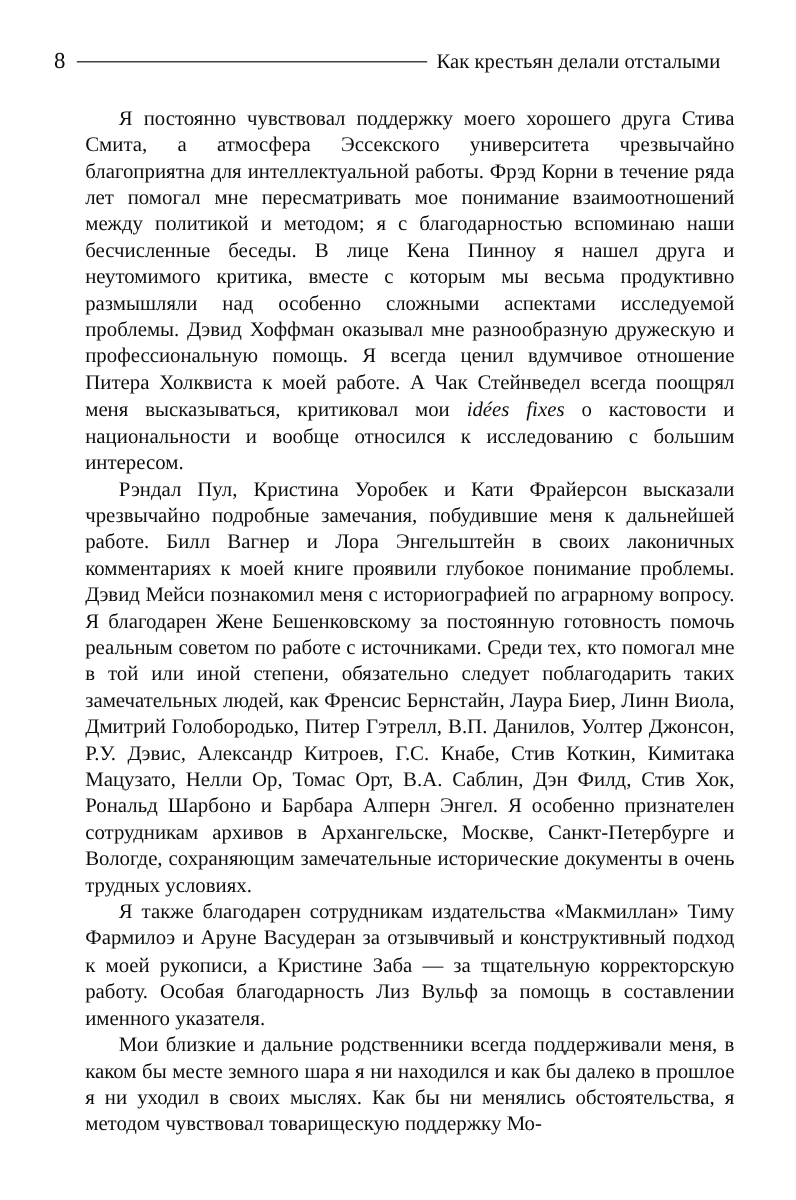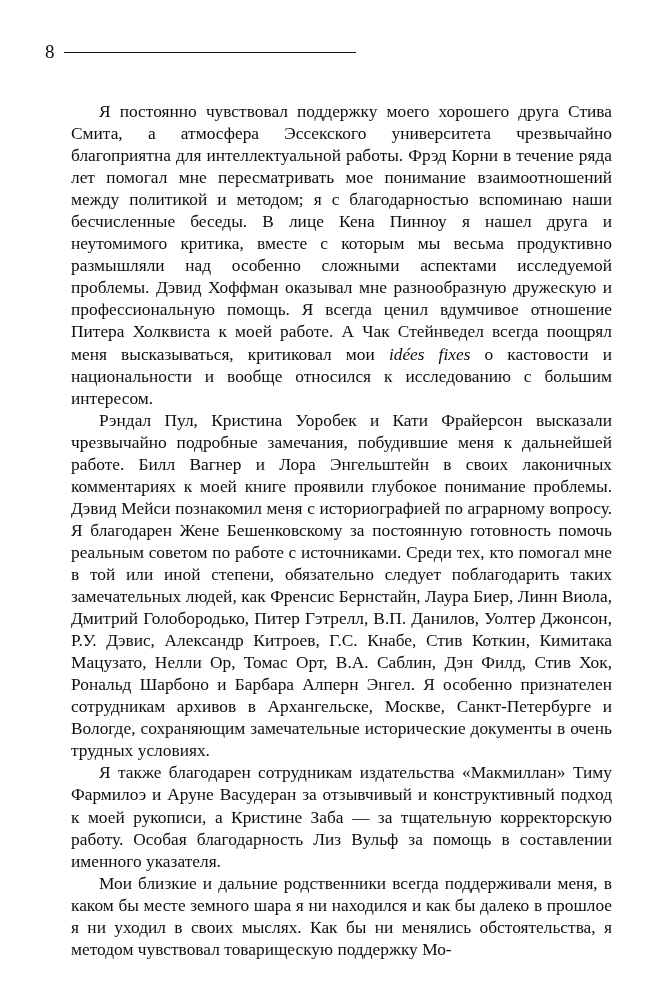--- a/index.html
+++ b/index.html
@@ -60,21 +60,20 @@
     letter-spacing: 0.05px;
     white-space: nowrap;
   }
 
   
   .text-body {
     position: absolute;
     left: 71px;
     top: 88px;
     width: 541px;
-    margin-top: 13px;
   }
   .para {
     margin: 0;
     font-size: 17.35px;
     line-height: 22.05px;
     text-align: justify;
     text-justify: inter-word;
     text-indent: 28px;
     hyphens: manual;
     letter-spacing: 0.005px;
@@ -89,20 +88,21 @@
   
 </style>
 </head>
 <body>
 
 <div class="page">
 
   <div class="page-header">
     <span class="folio">8</span>
     <span class="header-rule"></span>
+    <span class="running-title">Как крестьян делали отсталыми</span>
   </div>
 
   <div class="text-body">
 
     <p class="para"><span>Я постоянно чувствовал поддержку моего хорошего друга Стива Смита, а атмосфера Эссекского университета чрезвычайно благоприятна для интеллектуальной работы. Фрэд Корни в течение ряда лет помогал мне пересматривать мое понимание взаимоотношений между политикой и методом; я с благодарностью вспоминаю наши бесчисленные беседы. В лице Кена Пинноу я нашел друга и неутомимого критика, вместе с которым мы весьма продуктивно размышляли над особенно сложными аспектами исследуемой проблемы. Дэвид Хоффман оказывал мне разнообразную дружескую и профессиональную помощь. Я всегда ценил вдумчивое отношение Питера Холквиста к моей работе. А Чак Стейнведел всегда поощрял меня высказываться, критиковал мои </span><i>idées fixes</i><span> о кастовости и национальности и вообще относился к исследованию с большим интересом.</span></p>
 
     <p class="para">Рэндал Пул, Кристина Уоробек и Кати Фрайерсон высказали чрезвычайно подробные замечания, побудившие меня к дальнейшей работе. Билл Вагнер и Лора Энгельштейн в своих лаконичных комментариях к моей книге проявили глубокое понимание проблемы. Дэвид Мейси познакомил меня с историографией по аграрному вопросу. Я благодарен Жене Бешенковскому за постоянную готовность помочь реальным советом по работе с источниками. Среди тех, кто помогал мне в той или иной степени, обязательно следует поблагодарить таких замечательных людей, как Френсис Бернстайн, Лаура Биер, Линн Виола, Дмитрий Голобородько, Питер Гэтрелл, В.П. Данилов, Уолтер Джонсон, Р.У. Дэвис, Александр Китроев, Г.С. Кнабе, Стив Коткин, Кимитака Мацузато, Нелли Ор, Томас Орт, В.А. Саблин, Дэн Филд, Стив Хок, Рональд Шарбоно и Барбара Алперн Энгел. Я особенно признателен сотрудникам архивов в Архангельске, Москве, Санкт-Петербурге и Вологде, сохраняющим замечательные исторические документы в очень трудных условиях.</p>
 
     <p class="para">Я также благодарен сотрудникам издательства «Макмиллан» Тиму Фармилоэ и Аруне Васудеран за отзывчивый и конструктивный подход к моей рукописи, а Кристине Заба — за тщательную корректорскую работу. Особая благодарность Лиз Вульф за помощь в составлении именного указателя.</p>
 

